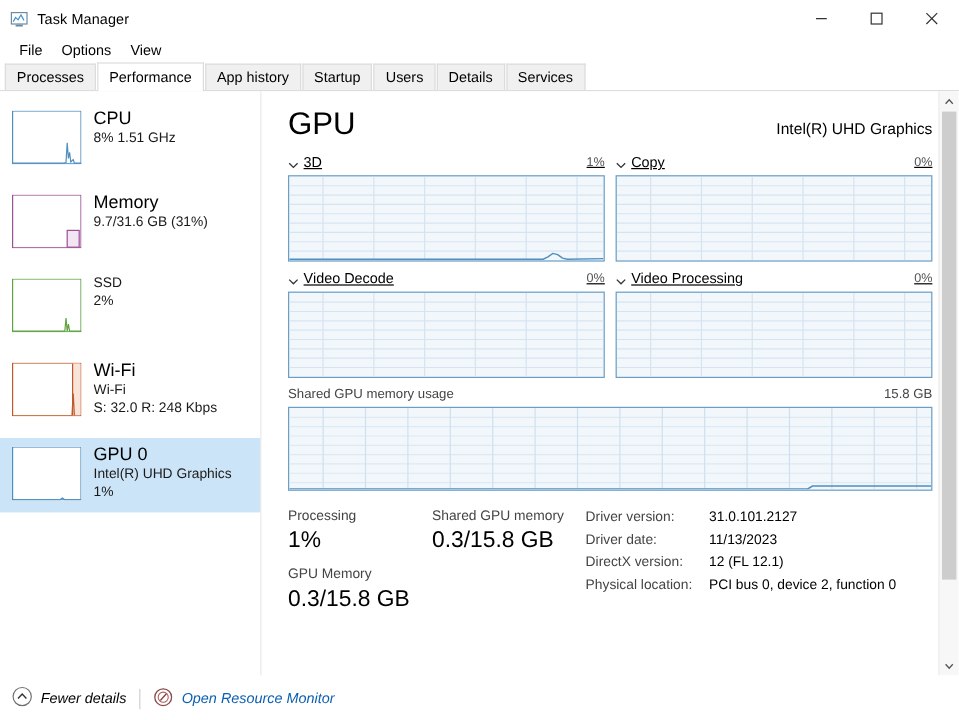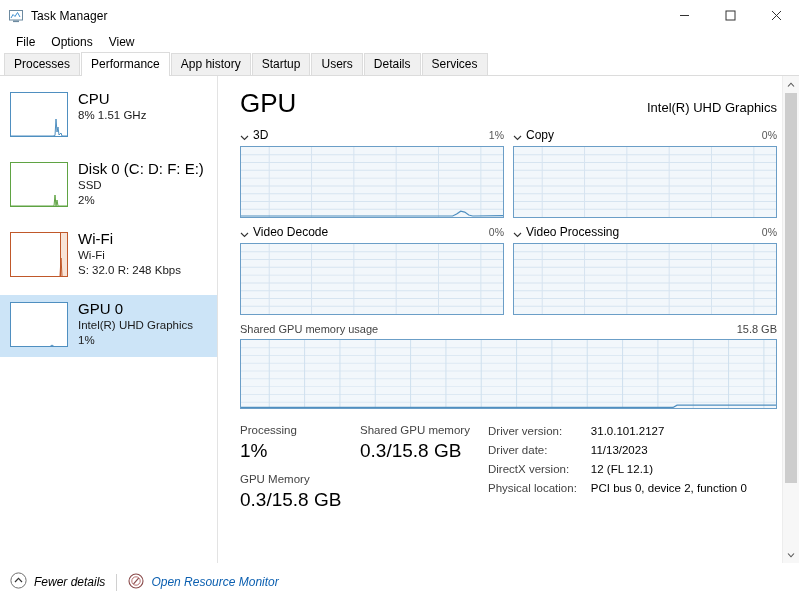--- a/index.html
+++ b/index.html
@@ -198,20 +198,21 @@
   .main-sub {
     font-size: 13px;
     color: #000000;
   }
 
   
   .graph-row {
     display: flex;
     gap: 9px;
     margin-bottom: 6px;
+    text-decoration: underline;
   }
   .graph-cell { flex: 1 1 0; min-width: 0; }
   .graph-label {
     display: flex;
     align-items: center;
     justify-content: space-between;
     font-size: 12px;
     color: #000000;
     margin-bottom: 3px;
     height: 16px;
@@ -416,30 +417,41 @@
             <rect x="0.5" y="0.5" width="57" height="44" fill="#ffffff" stroke="#4f8fc0" stroke-width="1"></rect>
             <polyline points="0,44 43,44 45,43.5 46,27 47,40 48,35 49,43 51,41 52,44 58,44" fill="none" stroke="#4f8fc0" stroke-width="1"></polyline>
           </svg>
         </div>
         <div class="side-text">
           <div class="side-title">CPU</div>
           <div class="side-sub">8%  1.51 GHz</div>
         </div>
       </div>
 
+      <div class="side-item">
+        <div class="side-thumb">
+          <svg width="58" height="45" viewBox="0 0 58 45" preserveAspectRatio="none">
+            <rect x="0.5" y="0.5" width="57" height="44" fill="#ffffff" stroke="#9b4f96" stroke-width="1"></rect>
+            <rect x="46" y="30" width="10" height="14" fill="#f2e6f2" stroke="#9b4f96" stroke-width="1"></rect>
+          </svg>
+        </div>
+        <div class="side-text">
+          <div class="side-title">Memory</div>
+          <div class="side-sub">9.7/31.6 GB (31%)</div>
+        </div>
+      </div>
 
       <div class="side-item">
         <div class="side-thumb">
           <svg width="58" height="45" viewBox="0 0 58 45" preserveAspectRatio="none">
             <rect x="0.5" y="0.5" width="57" height="44" fill="#ffffff" stroke="#5fa343" stroke-width="1"></rect>
             <polyline points="0,44 44,44 45,33 46,44 47,38 48,44 58,44" fill="none" stroke="#5fa343" stroke-width="1"></polyline>
           </svg>
         </div>
         <div class="side-text">
-          <div class="side-title">Disk 0 (C: D: F: E:)</div>
           <div class="side-sub">SSD</div>
           <div class="side-sub">2%</div>
         </div>
       </div>
 
       <div class="side-item">
         <div class="side-thumb">
           <svg width="58" height="45" viewBox="0 0 58 45" preserveAspectRatio="none">
             <rect x="0.5" y="0.5" width="57" height="44" fill="#ffffff" stroke="#c0582a" stroke-width="1"></rect>
             <rect x="50" y="1" width="7" height="43" fill="#f8e4d8" stroke="none"></rect>

